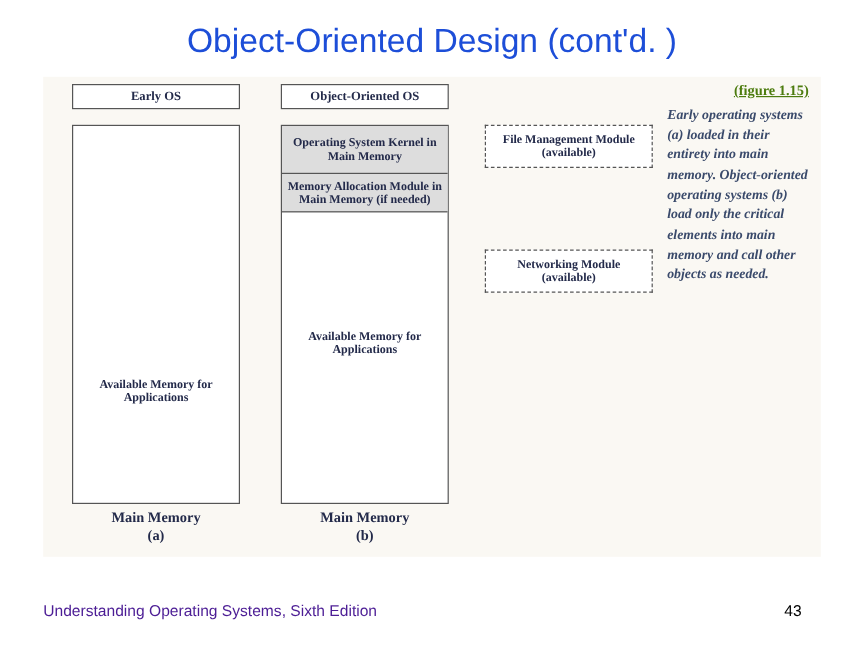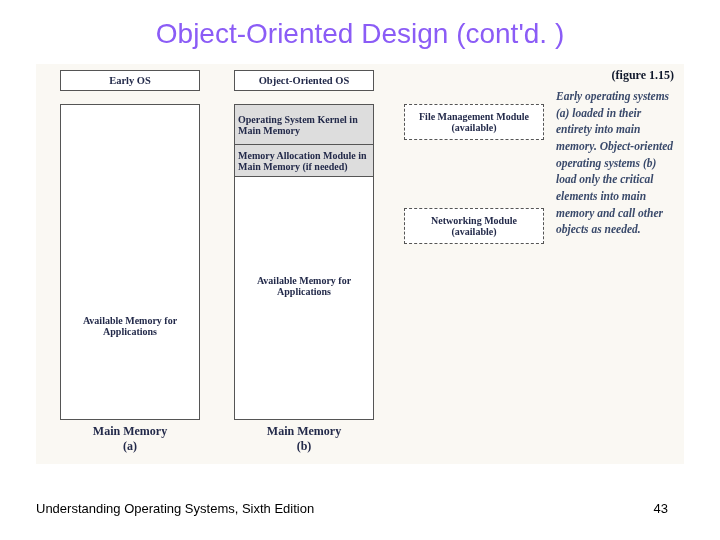--- a/index.html
+++ b/index.html
@@ -9,21 +9,21 @@
     height: 540px;
     font-family: Arial, sans-serif;
     background: #fff;
     position: relative;
   }
   .slide-title {
     font-size: 28px;
     text-align: center;
     padding: 18px 0 8px 0;
     font-weight: normal;
-    color: #8b5cf6;
+    color: #1d4ed8;
   }
   .figure-area {
     position: absolute;
     top: 64px;
     left: 36px;
     right: 36px;
     height: 400px;
     background: #faf8f3;
   }
   .col {
@@ -50,21 +50,21 @@
     width: 140px;
     height: 316px;
     border: 1px solid #555;
     background: #fff;
   }
   .loaded {
     background: #ddd;
     border-bottom: 1px solid #555;
     font-size: 10px;
     font-weight: bold;
-    text-align: left;
+    text-align: center;
     color: #232a4a;
     display: flex;
     align-items: center;
     justify-content: center;
     flex-direction: column;
     font-family: Georgia, serif;
     padding: 3px;
   }
   .avail-block {
     position: absolute;
@@ -96,41 +96,42 @@
     font-weight: bold;
     color: #232a4a;
     font-family: Georgia, serif;
   }
   .fig-label {
     position: absolute;
     right: 10px;
     top: 4px;
     font-size: 12px;
     font-weight: bold;
-    color: #0f172a;
+    color: #4d7c0f;
     font-family: Georgia, serif;
+    text-decoration: underline;
   }
   .fig-desc {
     position: absolute;
     right: 10px;
     top: 24px;
     width: 118px;
     font-size: 11.5px;
     font-style: italic;
     font-weight: bold;
     color: #3a4a6b;
     font-family: Georgia, serif;
     line-height: 1.45;
   }
   .footer-left {
     position: absolute;
     bottom: 24px;
     left: 36px;
     font-size: 13px;
-    color: #000000;
+    color: #4c1d95;
     text-align: center;
   }
   .footer-right {
     position: absolute;
     bottom: 24px;
     right: 52px;
     font-size: 13px;
     color: #000;
   }
 </style>

